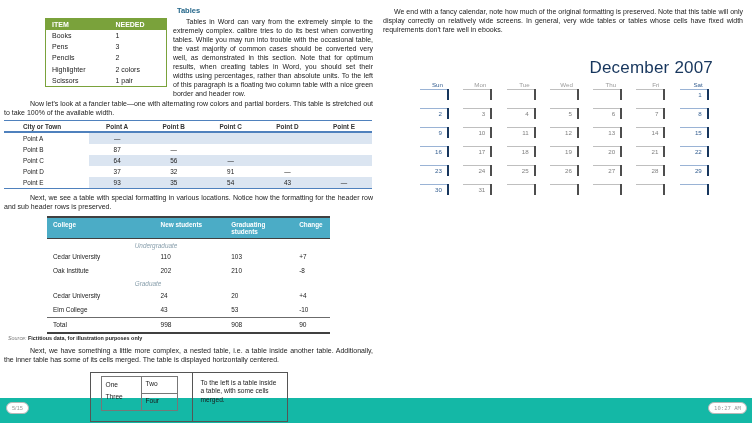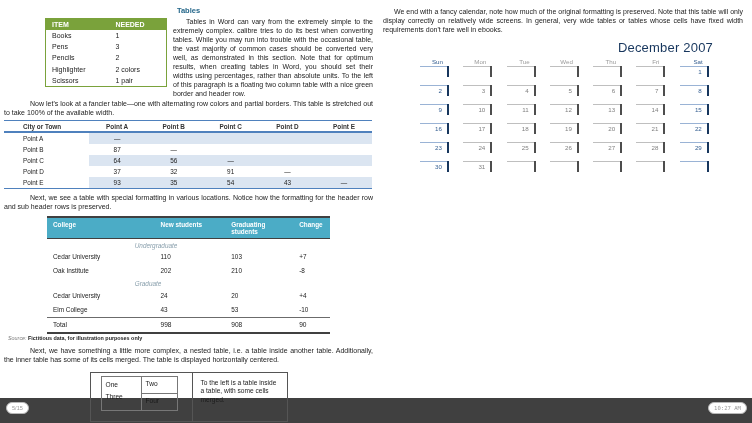--- a/index.html
+++ b/index.html
@@ -1,18 +1,18 @@
 <!DOCTYPE html>
 <html><head>
 <meta charset="utf-8">
 <style>
   * { margin:0; padding:0; box-sizing:border-box; }
   html,body { background:#fff; }
   body { font-family:"Liberation Sans", sans-serif; color:#1a1a1a; }
-  #viewport { position:relative; width:752px; height:423px; background:#404040; overflow:hidden; }
+  #viewport { position:relative; width:752px; height:423px; background:#14b8a6; overflow:hidden; }
 
   .page { position:absolute; top:0; height:398px; background:#fff; }
   #left-page  { left:0;   width:376px; padding:6px 3px 0 4px; }
   #right-page { left:376px; width:376px; padding:7px 9px 0 7px; }
 
   p.body-text { font-size:7px; line-height:9px; text-align:justify; color:#1c1c1c; }
   .indent-sm { text-indent:13px; }
   .indent-lg { text-indent:26px; }
 
   
@@ -51,21 +51,21 @@
   .nested-wrap { width:198px; margin:8px auto 0 auto; border:1px solid #555; display:flex; height:50px; }
   .nested-left { width:102px; border-right:1px solid #555; padding:3px 0 0 10px; }
   .nested-right { flex:1; padding:6px 6px 0 8px; font-size:6.6px; line-height:8.4px; color:#1c1c1c; }
   table.inner { border-collapse:collapse; font-size:6.6px; }
   table.inner td { border:1px solid #777; padding:0; vertical-align:top; }
   table.inner td.merged { width:40px; border-right:1px solid #777; padding:4px 0 2px 4px; }
   table.inner td.merged .w1 { margin-bottom:5px; }
   table.inner td.small { width:36px; padding:3px 0 6px 4px; }
 
   
-  h1.cal-title { font-size:13px; font-weight:500; color:#17365d; text-align:right; margin:6px 0 3px 0; letter-spacing:0.2px; }
+  h1.cal-title { font-size:17px; font-weight:500; color:#17365d; text-align:right; margin:24px 0 3px 0; letter-spacing:0.2px; }
   .cal-block { width:293px; margin-left:37px; }
   .cal-grid { display:grid; grid-template-columns:repeat(7, 27px); column-gap:16.3px; }
   .cal-head { font-size:6.2px; text-align:right; padding-right:4px; color:#9a9a9a; padding-bottom:1px; }
   .cal-head.weekend { color:#376092; }
   .cal-cell { position:relative; height:19px; border-top:1px solid #bfbfbf; font-size:6.2px; color:#808080;
               text-align:right; padding:1px 5px 0 0; }
   .cal-cell .bar { position:absolute; right:-2px; top:-1px; width:2px; height:11px; background:#4d4d4d; }
   .cal-cell.weekend { border-top-color:#9ab3d5; color:#376092; }
   .cal-cell.weekend .bar { background:#17365d; }
 

